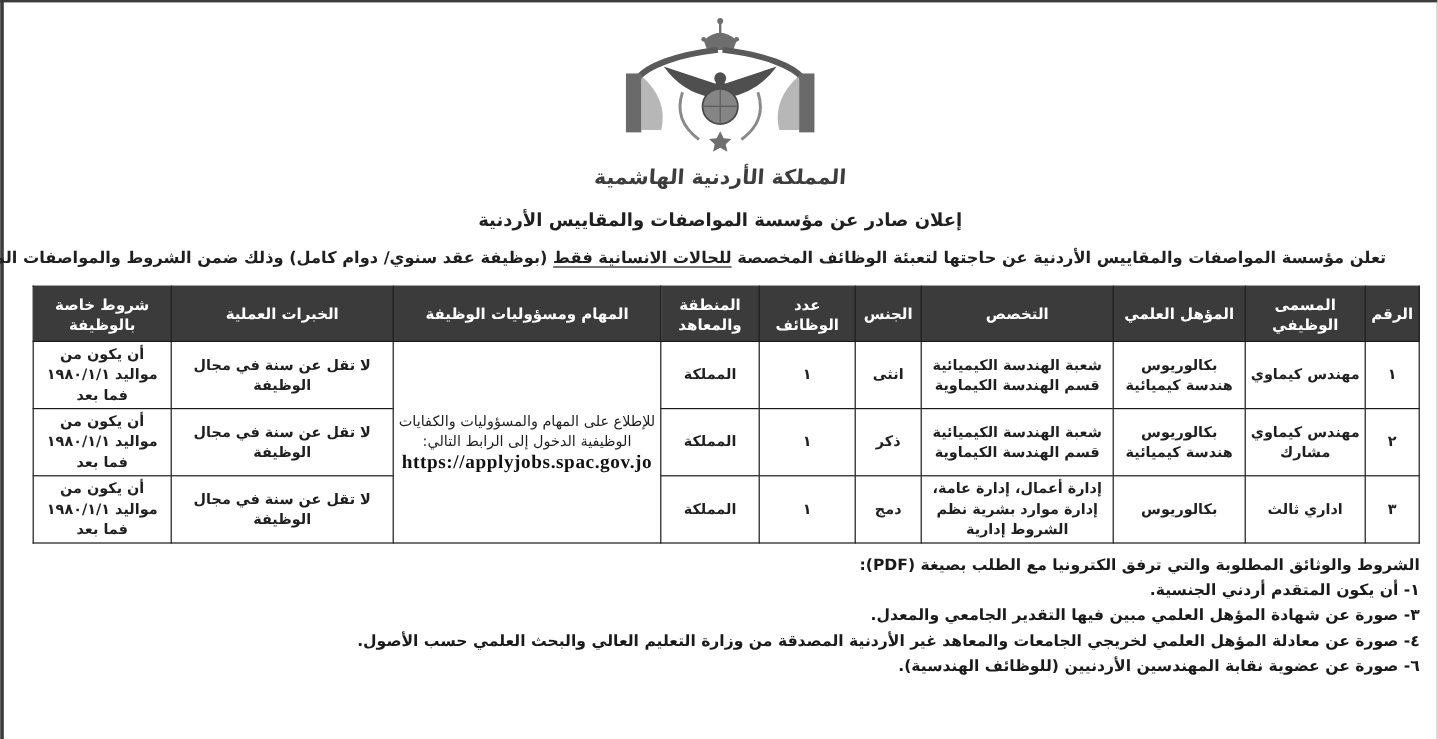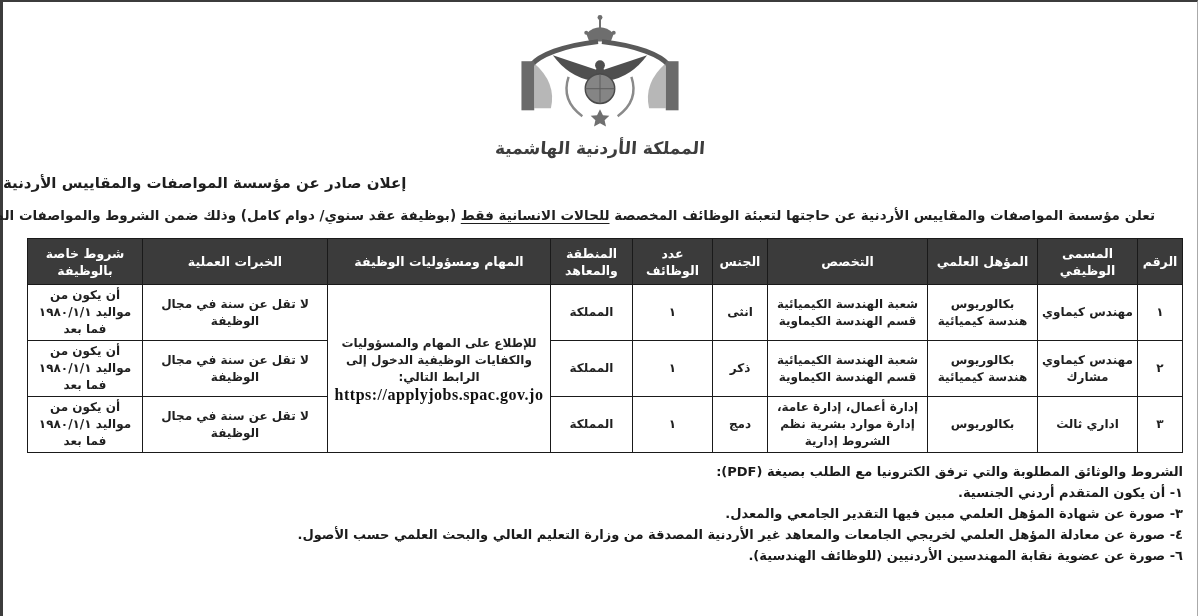--- a/index.html
+++ b/index.html
@@ -23,21 +23,21 @@
   .kingdom-name {
     text-align: center;
     font-size: 17px; font-weight: 700;
     color: #3d3d3d;
     letter-spacing: 1px;
     transform: skewX(-4deg);
     margin-top: 4px;
     line-height: 24px;
   }
   .doc-title {
-    text-align: left;
+    text-align: center;
     font-size: 15px; font-weight: 700;
     color: #1f1f1f;
     margin-top: 12px;
     line-height: 22px;
   }
   .intro {
     margin: 10px 14px 0 14px;
     font-size: 13.5px; font-weight: 700;
     color: #1f1f1f;
     line-height: 22px;
@@ -73,21 +73,21 @@
     line-height: 17px;
     background: #fff;
   }
   tr.r1 td, tr.r2 td { height: 45px; }
   tr.r3 td { height: 56px; }
   td.tasks {
     font-size: 17px;
     line-height: 30px;
     padding: 4px 8px;
   }
-  td.tasks .tasks-text { font-weight: 700; }
+  td.tasks .tasks-text { font-weight: 400; }
   td.tasks .tasks-url {
     direction: ltr;
     display: block;
     font-family: "Liberation Serif", "DejaVu Serif", serif;
     font-size: 16px; font-weight: 700;
     letter-spacing: .5px;
     color: #111;
   }
 
   .requirements {

